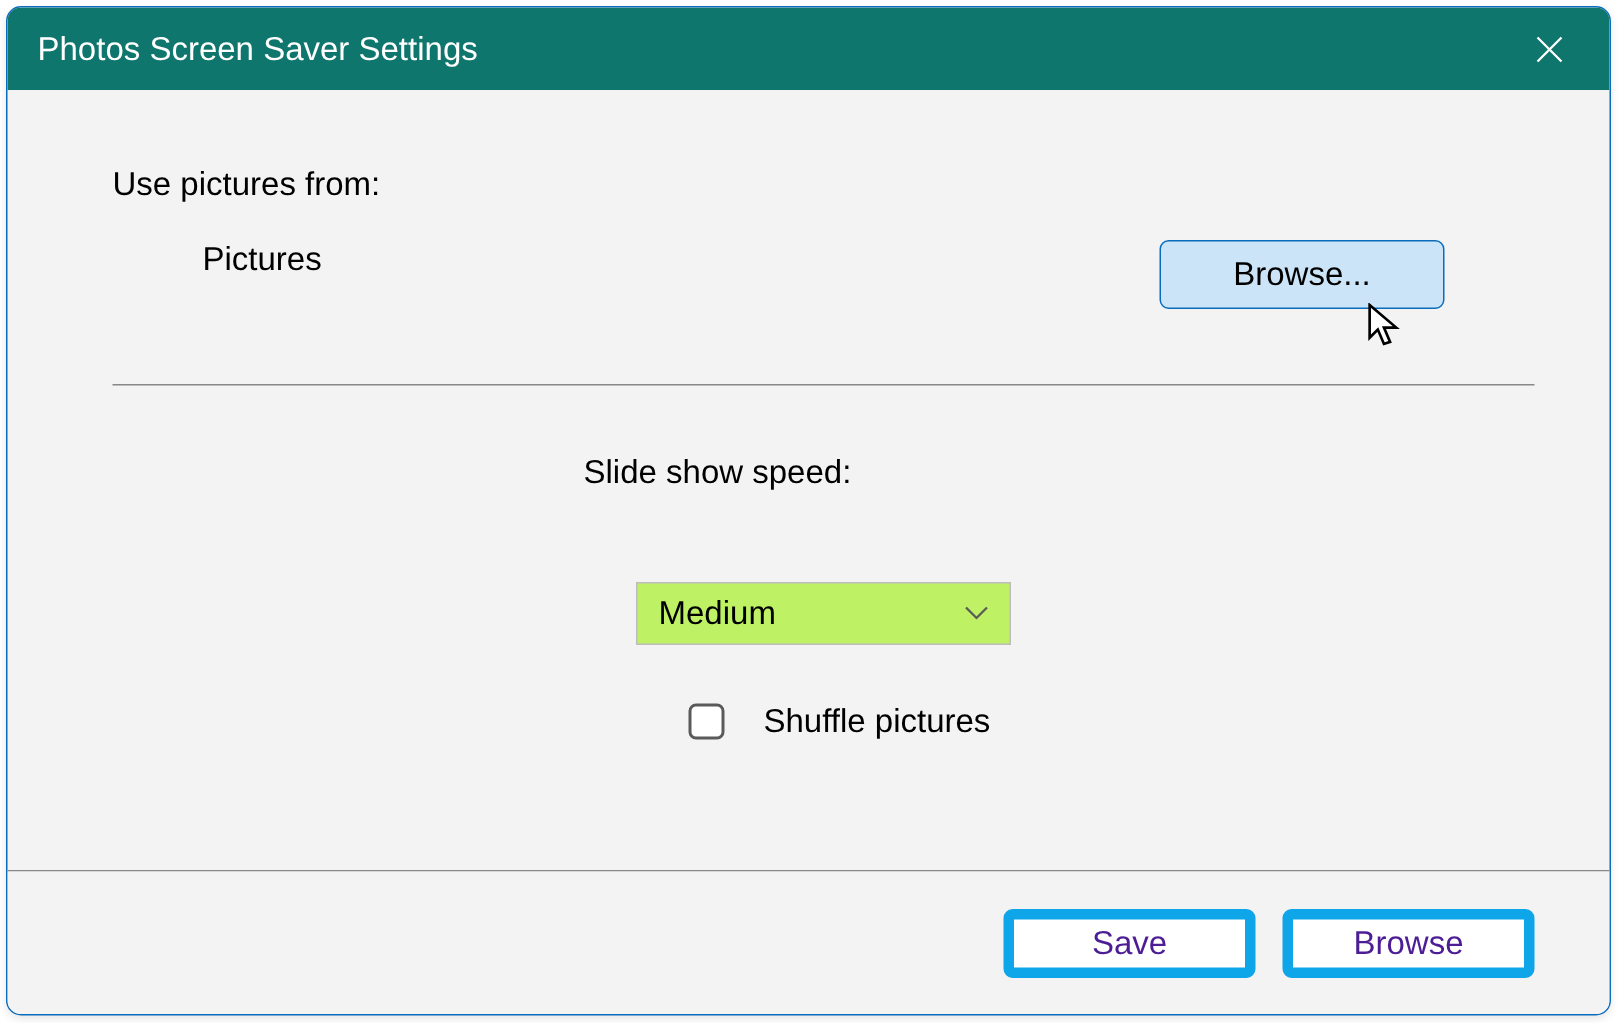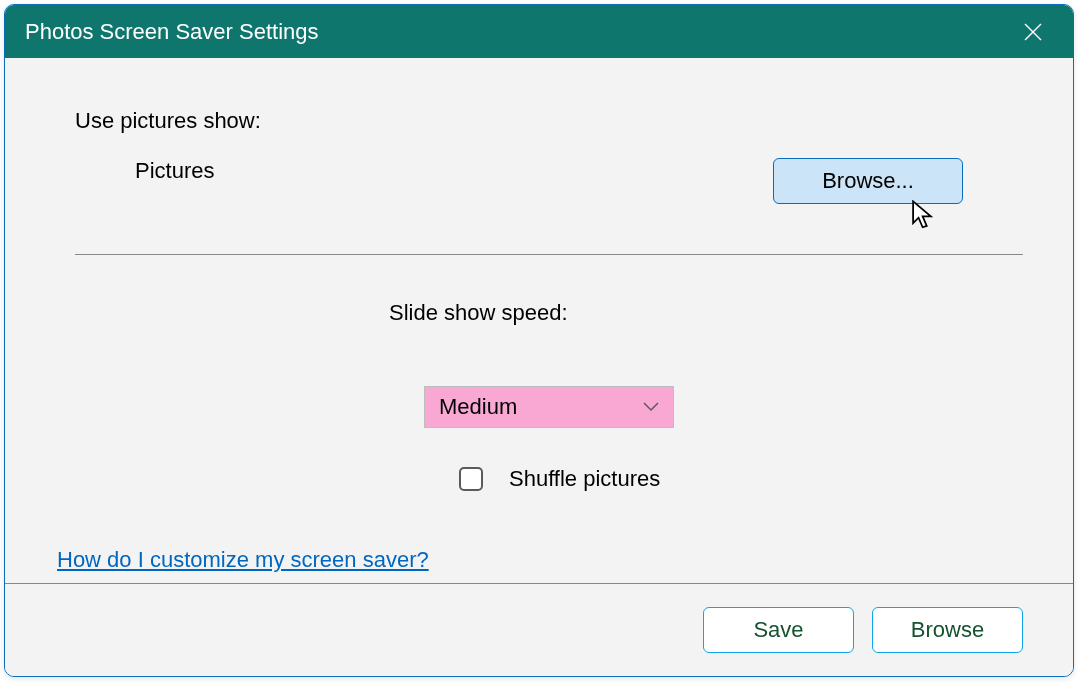--- a/index.html
+++ b/index.html
@@ -93,21 +93,21 @@
       gap: 60px;
       margin-bottom: 38px;
       flex-direction: column;
     }
     .speed-label {
       min-width: 320px;
     }
     .dropdown {
       width: 250px;
       height: 42px;
-      background: #f9a8d4;
+      background: #bef264;
       border: 1px solid #bdbdbd;
       display: flex;
       align-items: center;
       justify-content: space-between;
       padding: 4px 14px;
       font-size: 22px;
       cursor: pointer;
     }
     .dropdown .chev {
       display: flex;
@@ -143,28 +143,28 @@
     .footer {
       height: 95px;
       display: flex;
       align-items: center;
       justify-content: flex-end;
       gap: 18px;
       padding-right: 50px;
       background: #f3f3f3;
     }
     .footer-btn {
-      width: 151px;
+      width: 168px;
       height: 46px;
       background: #fff;
-      border: 1px solid #0ea5e9;
+      border: 7px solid #0ea5e9;
       border-radius: 6px;
       font-size: 22px;
       cursor: pointer;
-      color: #14532d;
+      color: #4c1d95;
     }
     .cursor-icon {
       position: absolute;
       right: 85px;
       top: 42px;
       pointer-events: none;
     }
   </style>
 </head>
 <body>
@@ -176,21 +176,21 @@
     <div class="close-btn">
       <svg width="20" height="20" viewBox="0 0 20 20">
         <line x1="2" y1="2" x2="18" y2="18"></line>
         <line x1="18" y1="2" x2="2" y2="18"></line>
       </svg>
     </div>
   </div>
 
   <div class="content">
 
-    <div class="section-label">Use pictures show:</div>
+    <div class="section-label">Use pictures from:</div>
 
     <div class="row-pictures">
       <div class="folder-name">Pictures</div>
       <button class="browse-btn">Browse...</button>
       <div class="cursor-icon">
         <svg width="28" height="30" viewBox="0 0 20 22">
           <path d="M2 1 L2 17 L6 13 L9 20 L12 19 L9 12 L15 12 Z" fill="#fff" stroke="#000" stroke-width="1.3"></path>
         </svg>
       </div>
     </div>
@@ -207,21 +207,20 @@
           </svg>
         </span>
       </div>
     </div>
 
     <div class="row-shuffle">
       <div class="checkbox"></div>
       <div>Shuffle pictures</div>
     </div>
 
-    <a class="help-link">How do I customize my screen saver?</a>
 
   </div>
 
   <hr class="footer-divider">
 
   <div class="footer">
     <button class="footer-btn">Save</button>
     <button class="footer-btn">Browse</button>
   </div>
 

